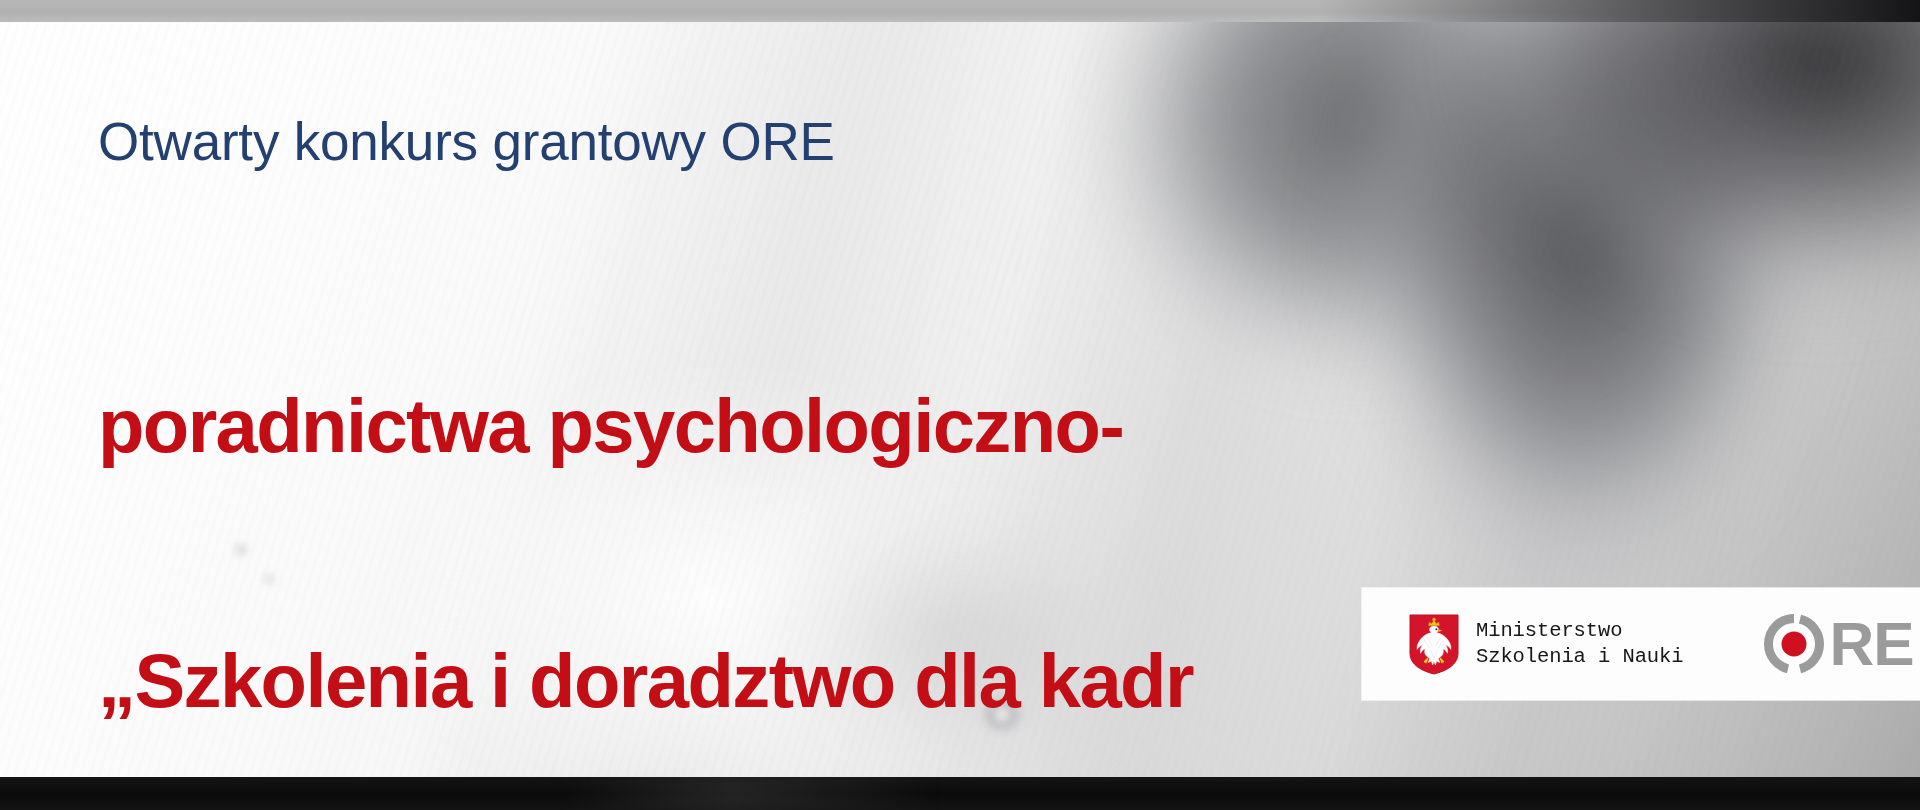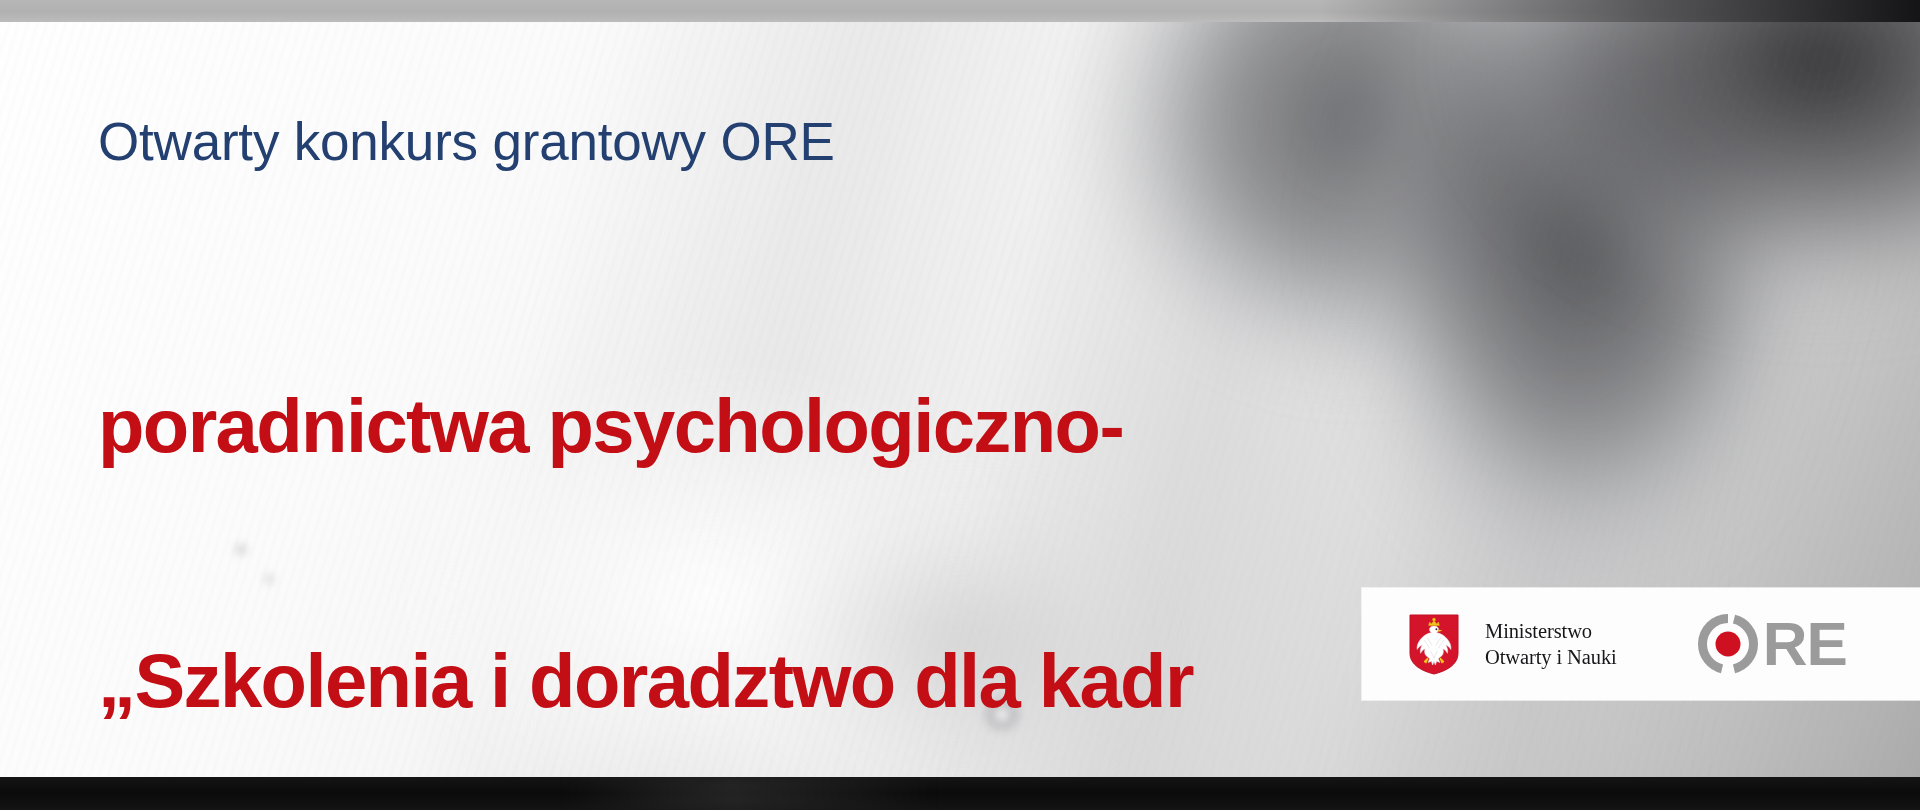--- a/index.html
+++ b/index.html
@@ -93,22 +93,22 @@
 
   
   .logo-panel{
     position:absolute;left:1362px;top:588px;width:558px;height:112px;
     background:#fdfdfd;z-index:7;display:flex;align-items:center;
     box-shadow:0 0 0 1px rgba(255,255,255,.6);
   }
   .logo-men{display:flex;align-items:center;margin-left:46px;}
   .crest{width:52px;height:62px;flex:0 0 auto;}
   .men-text{
-    margin-left:25px;
-    font-family:Liberation Serif, serif;
+    margin-left:16px;
+    font-family:Liberation Mono, monospace;
     font-size:20.5px;line-height:1.28;color:#17171a;font-weight:400;
     letter-spacing:-0.1px;white-space:pre;
   }
   .logo-ore{display:flex;align-items:center;margin-left:78px;}
   .ore-mark{width:66px;height:66px;flex:0 0 auto;}
   .ore-text{
     margin-left:2px;
     font-family:"Liberation Sans",sans-serif;
     font-size:62px;font-weight:700;color:#9b9b9b;letter-spacing:-1px;
     line-height:1;
@@ -177,21 +177,21 @@
           <path d="M20.6 12.4 L21.6 9 L23.4 11 L26 7.6 L28.6 11 L30.4 9 L31.4 12.4 Z" fill="#f5c518" stroke="#d9a80f" stroke-width="0.6"></path>
           <circle cx="26" cy="6.6" r="1.5" fill="#f5c518" stroke="#d9a80f" stroke-width="0.5"></circle>
 
           <path d="M30.4 16.4 L34.4 17.6 L30.4 18.9 Z" fill="#f5c518"></path>
           <circle cx="28.4" cy="16.2" r="0.95" fill="#2a2a2a"></circle>
 
           <path d="M19.6 45.6 L16.6 48.6 M19.6 45.6 L17.9 49.6" stroke="#f5c518" stroke-width="1.5" stroke-linecap="round"></path>
           <path d="M32.4 45.6 L35.4 48.6 M32.4 45.6 L34.1 49.6" stroke="#f5c518" stroke-width="1.5" stroke-linecap="round"></path>
         </svg>
       </span>
-      <span class="men-text"><span>Ministerstwo</span><br><span>Otwarty i Nauki</span></span>
+      <span class="men-text"><span>Ministerstwo</span><br><span>Szkolenia i Nauki</span></span>
     </div>
 
     <div class="logo-ore">
       <span class="ore-mark">
         <svg viewBox="0 0 66 66" width="66" height="66" aria-hidden="true">
           <g fill="none" stroke="#9b9b9b" stroke-width="9">
             <path d="M33 7.5 A25.5 25.5 0 0 0 7.5 33"></path>
             <path d="M7.5 33 A25.5 25.5 0 0 0 27 57.8"></path>
             <path d="M39 57.8 A25.5 25.5 0 0 0 58.5 33"></path>
             <path d="M58.5 33 A25.5 25.5 0 0 0 39 8.2"></path>

